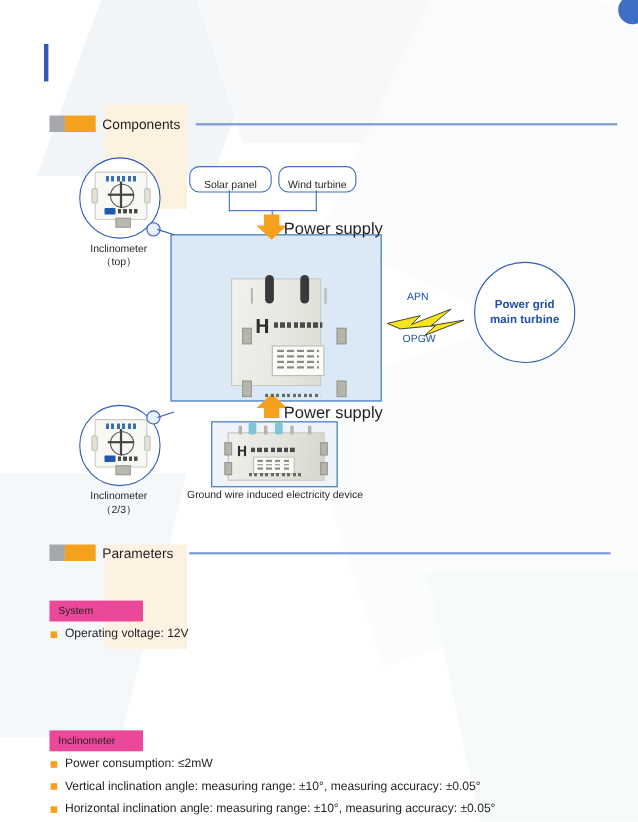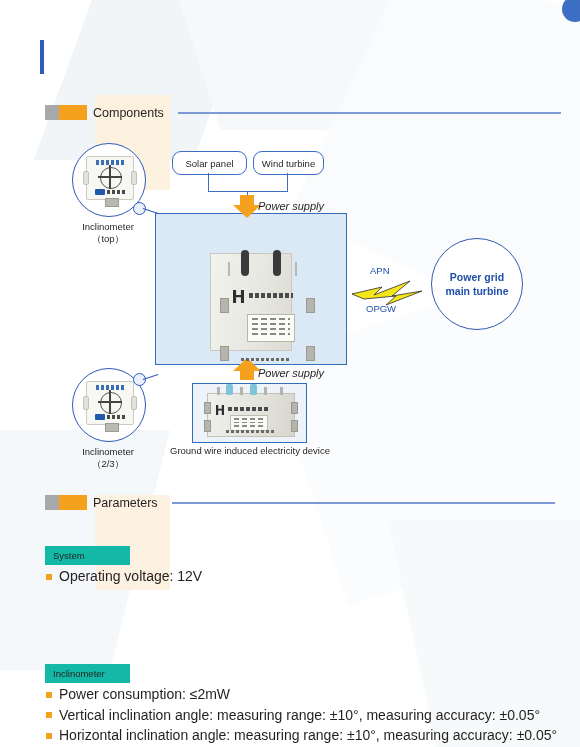--- a/index.html
+++ b/index.html
@@ -40,35 +40,35 @@
   #sec-parameters{left:45px;top:495px;}
   #sec-parameters .sec-line{width:383px;}
 
   
   .diagram{position:absolute;left:0;top:125px;width:580px;height:355px;z-index:3;}
 
   .blue-box{position:absolute;left:155px;top:88px;width:190px;height:150px;
             background:#dbe8f6;border:1.5px solid #2f6fba;}
 
   .node{position:absolute;border:1.4px solid #3a6fc4;border-radius:9px;background:#ffffff;
-        font-size:9.5px;color:#231f20;display:flex;align-items:center;justify-content:center;}
+        font-size:9.5px;color:#231f20;display:flex;align-items:flex-end;justify-content:center;}
   #node-solar{left:172px;top:26px;width:73px;height:22px;}
   #node-wind{left:253px;top:26px;width:69px;height:22px;}
 
   .conn{position:absolute;background:#3a6fc4;}
   #conn-solar-v{left:208px;top:48px;width:1.4px;height:19px;}
   #conn-wind-v{left:287px;top:48px;width:1.4px;height:19px;}
   #conn-h{left:208px;top:66px;width:80px;height:1.4px;}
   #conn-mid-v{left:247px;top:66px;width:1.4px;height:8px;}
 
   .arrow-down{position:absolute;width:0;height:0;}
   .arr-shaft{position:absolute;background:#f5a11e;}
   #arrow-top-shaft{left:240px;top:70px;width:14px;height:11px;}
   #arrow-top-head{left:233px;top:80px;border-left:14px solid transparent;border-right:14px solid transparent;border-top:13px solid #f5a11e;}
-  .ps-label{position:absolute;font-size:11px;color:#231f20;white-space:nowrap;font-style:italic;}
+  .ps-label{position:absolute;font-size:15px;color:#231f20;white-space:nowrap;}
   #ps-label-top{left:258px;top:75px;}
 
   #arrow-bot-shaft{left:240px;top:244px;width:14px;height:11px;}
   #arrow-bot-head{left:233px;top:233px;border-left:14px solid transparent;border-right:14px solid transparent;border-bottom:13px solid #f5a11e;}
   #ps-label-bot{left:258px;top:242px;}
 
   
   .device{position:absolute;left:196px;top:108px;width:108px;height:118px;}
   .dev-body{position:absolute;left:14px;top:20px;width:80px;height:96px;
             background:linear-gradient(100deg,#f2f2ee 0%,#e8e8e2 55%,#dcdcd4 100%);
@@ -142,31 +142,31 @@
   
   .bolt{position:absolute;left:352px;top:152px;width:70px;height:30px;}
   .apn{position:absolute;left:370px;top:140px;font-size:9.5px;color:#1f4fa8;}
   .opgw{position:absolute;left:366px;top:178px;font-size:9.5px;color:#1f4fa8;}
   .station{position:absolute;left:431px;top:113px;width:90px;height:90px;border-radius:50%;
            border:1.6px solid #2f5bb7;background:#ffffff;display:flex;align-items:center;
            justify-content:center;text-align:center;font-size:10.5px;font-weight:bold;color:#1f4fa8;line-height:14px;}
 
   
   .params{position:absolute;left:0;top:540px;width:580px;z-index:3;}
-  .tag{display:inline-block;background:#14b8a6;color:#231f20;font-size:9.5px;
+  .tag{display:inline-block;background:#ec4899;color:#231f20;font-size:9.5px;
        padding:4px 10px 4px 8px;min-width:85px;box-sizing:border-box;}
   .tag-wrap{position:absolute;}
   #tag-system{left:45px;top:5px;}
   #tag-incl{left:45px;top:123px;}
   .bullets{position:absolute;left:46px;}
   #bul-system{top:30px;}
   #bul-incl{top:148px;}
   .bullet{display:flex;align-items:flex-start;margin-bottom:8.5px;}
   .bullet .sq{width:6px;height:6px;background:#f5a11e;margin-top:3.5px;margin-right:7px;flex:none;}
-  .bullet .bt{font-size:14px;color:#231f20;line-height:12px;white-space:nowrap;}
+  .bullet .bt{font-size:11px;color:#231f20;line-height:12px;white-space:nowrap;}
 </style>
 </head>
 <body>
 
 <div class="bg">
   <div class="wm1"></div>
     <div class="wm2"></div>
     <div class="wm3"></div>
   <div class="wm4"></div>
     <div class="wm5"></div>

